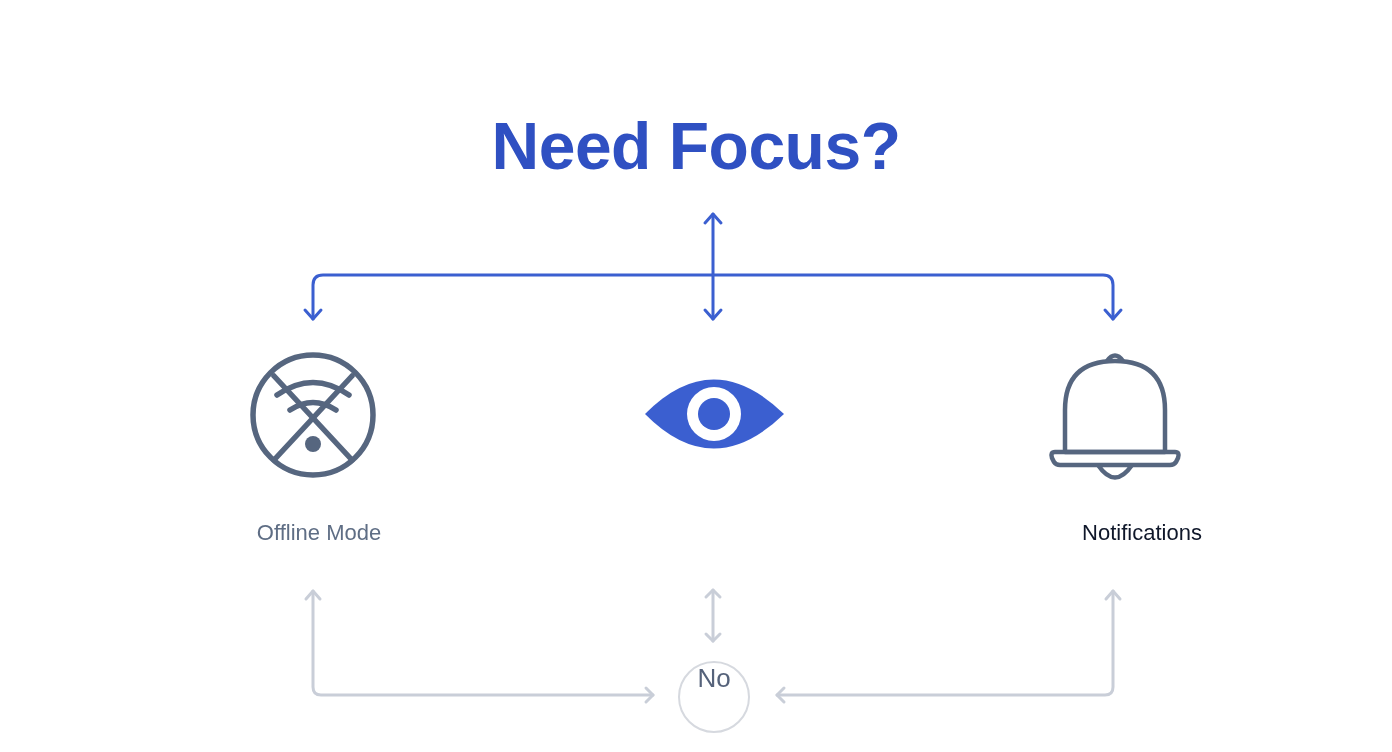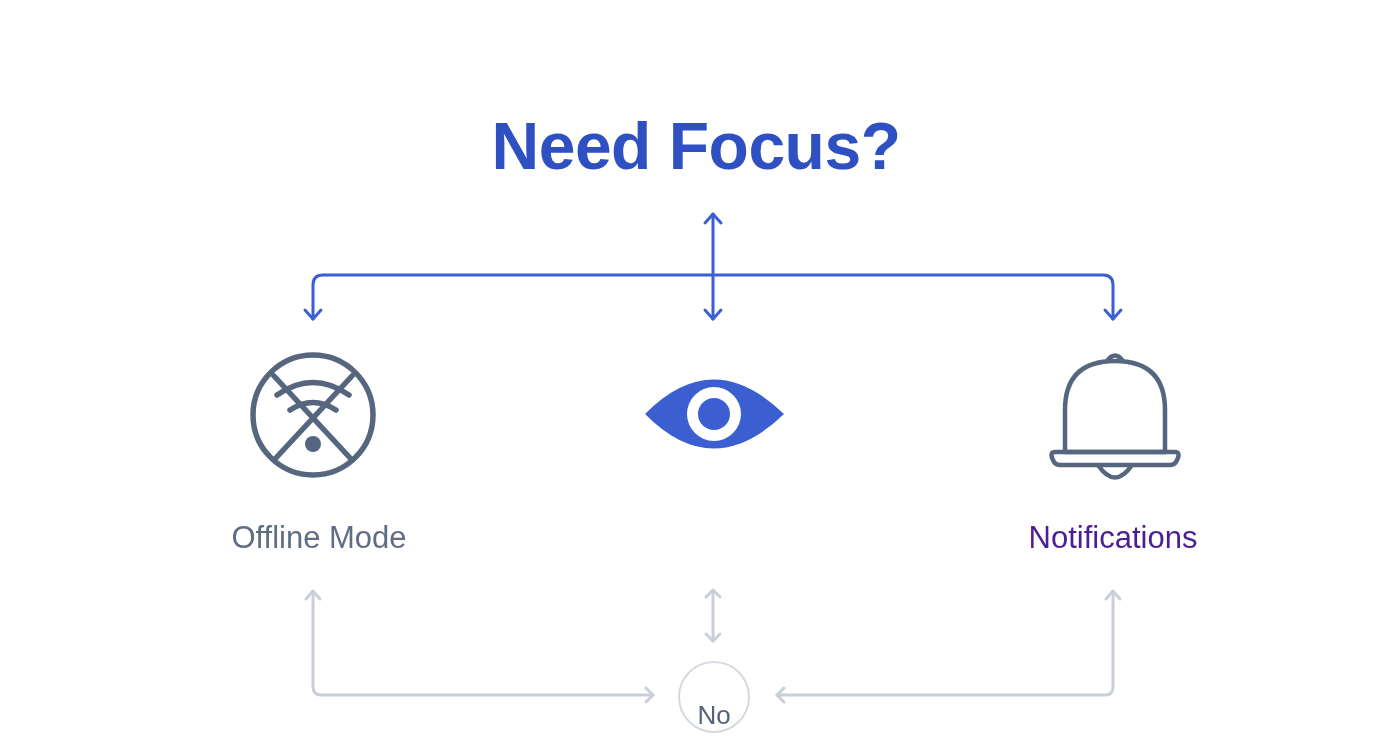--- a/index.html
+++ b/index.html
@@ -10,26 +10,26 @@
       position: relative;
     }
     .canvas { position: absolute; left: 0; top: 0; width: 1392px; height: 752px; }
     .title {
       position: absolute; left: 0; width: 1392px; top: 108px;
       text-align: center; font-size: 66px; font-weight: bold;
       letter-spacing: -0.5px;
     }
     .label {
       position: absolute; width: 300px; text-align: center;
-      top: 520px; font-size: 31px;
+      top: 520px; font-size: 22px;
     }
     .no-node {
       position: absolute; left: 678px; top: 661px; width: 72px; height: 72px;
       border-radius: 50%; box-sizing: border-box;
-      display: flex; align-items: flex-end; justify-content: center;
+      display: flex; align-items: flex-start; justify-content: center;
       font-size: 26px; background: #ffffff;
     }
     svg { position: absolute; left: 0; top: 0; }
   </style>
 </head>
 <body>
 
 <div class="canvas">
 
   <svg width="1392" height="752" viewBox="0 0 1392 752">
@@ -78,19 +78,19 @@
 
       <line x1="713" y1="590" x2="713" y2="641"></line>
       <polyline points="706,597 713,590 720,597"></polyline>
       <polyline points="706,634 713,641 720,634"></polyline>
     </g>
   </svg>
 
   <div class="title" style="color:#2f50c2;">Need Focus?</div>
 
   <div class="label" style="left:169px; color:#5f6e85;">Offline Mode</div>
-  <div class="label" style="left:963px; color:#4c1d95;">Notifications</div>
+  <div class="label" style="left:992px; color:#0f172a;">Notifications</div>
 
   <div class="no-node" style="border:2px solid #d6d9df; color:#55627a;">
     <span>No</span>
   </div>
 
 </div>
 
 </body></html>

